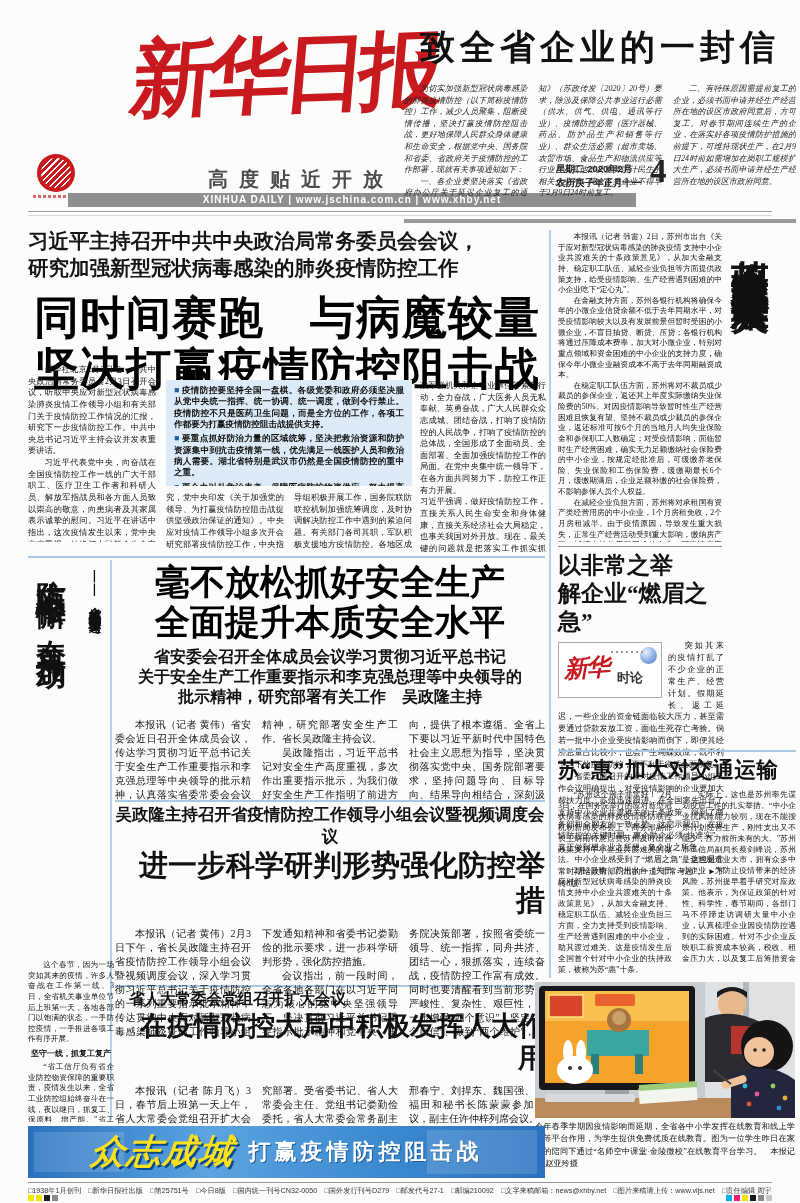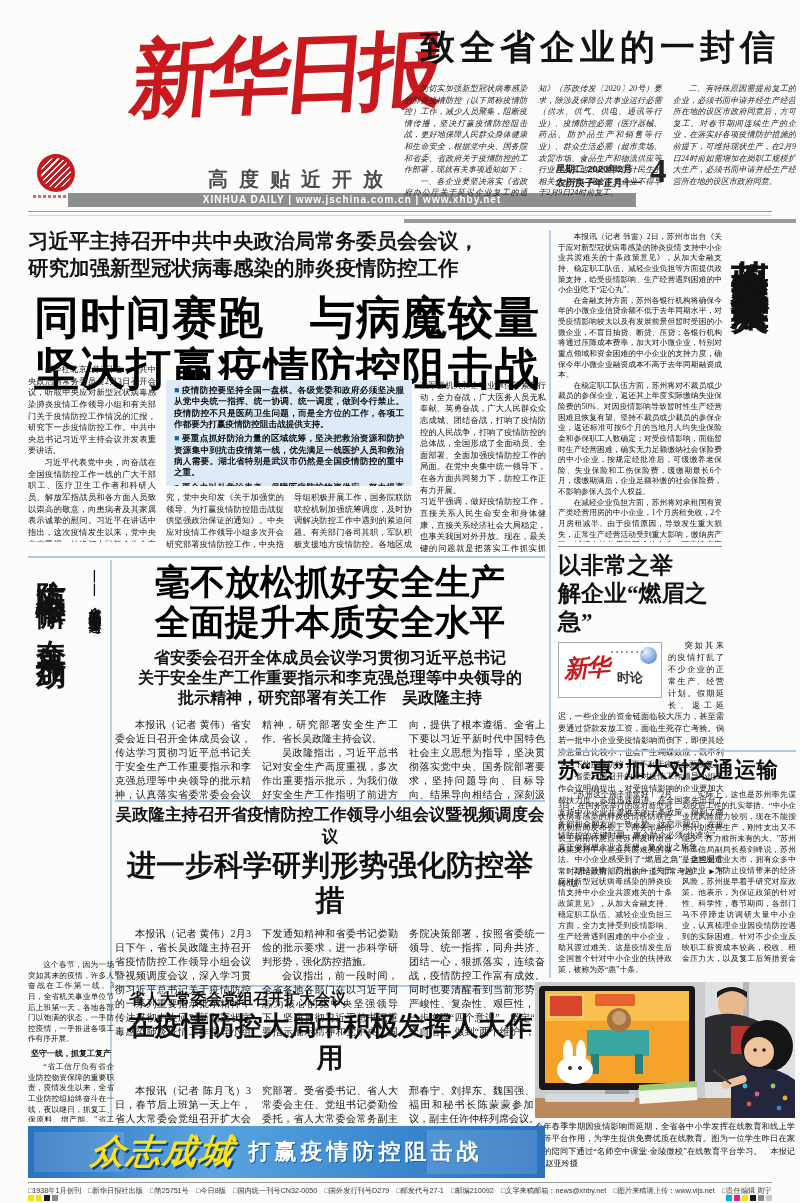--- a/index.html
+++ b/index.html
@@ -45,27 +45,27 @@
   .hl-box p::before{content:"■ ";color:#1c5fa8;}
   .subcols{position:absolute;left:138px;top:264px;width:246px;height:66px;column-count:2;column-gap:10px;
            font-size:8.2px;line-height:1.42;overflow:hidden;}
   
   .blue-h{background:#a9c9e6;height:2px;}
   .blue-v{background:#b5d0e8;width:2px;}
   
   .safety{left:115px;top:562px;width:430px;}
   .headline-l{font-family:"Liberation Sans",sans-serif;font-weight:900;font-size:35px;line-height:1.15;
               text-align:center;color:#000;}
-  .sub3{font-family:Liberation Sans, sans-serif;font-weight:900;font-size:16px;line-height:1.28;
+  .sub3{font-family:Liberation Mono, monospace;font-weight:900;font-size:16px;line-height:1.28;
         text-align:center;margin-top:5px;}
   .body3{column-count:3;column-gap:11px;font-size:10px;line-height:1.4;overflow:hidden;margin-top:9px;}
   
   .control{left:115px;top:804px;width:430px;}
   .kicker-m{font-family:"Liberation Sans",sans-serif;font-weight:900;font-size:16.5px;text-align:center;}
-  .headline-m{font-family:"Liberation Sans",sans-serif;font-weight:900;font-size:29px;text-align:center;line-height:1.2;}
+  .headline-m{font-family:"Liberation Sans",sans-serif;font-weight:900;font-size:29px;text-align:right;line-height:1.2;}
   .npc{left:115px;top:989px;width:430px;}
   .kicker-left{font-family:"Liberation Sans",sans-serif;font-weight:900;font-size:15.5px;padding-left:14px;}
   
   .vtitle-left{left:30px;top:556px;height:408px;writing-mode:vertical-rl;font-size:30px;font-weight:900;
                font-family:"Liberation Serif",serif;letter-spacing:5px;}
   .vsub-left{left:86px;top:570px;height:300px;writing-mode:vertical-rl;font-size:12.5px;font-weight:bold;
              font-family:"Liberation Sans",sans-serif;letter-spacing:1px;}
   .leftbody{left:28px;top:960px;width:86px;height:162px;font-size:7.6px;line-height:1.4;overflow:hidden;}
   .leftbody .subhead{font-weight:bold;text-align:center;margin:3px 0;font-family:"Liberation Sans",sans-serif;font-size:8px;}
   

